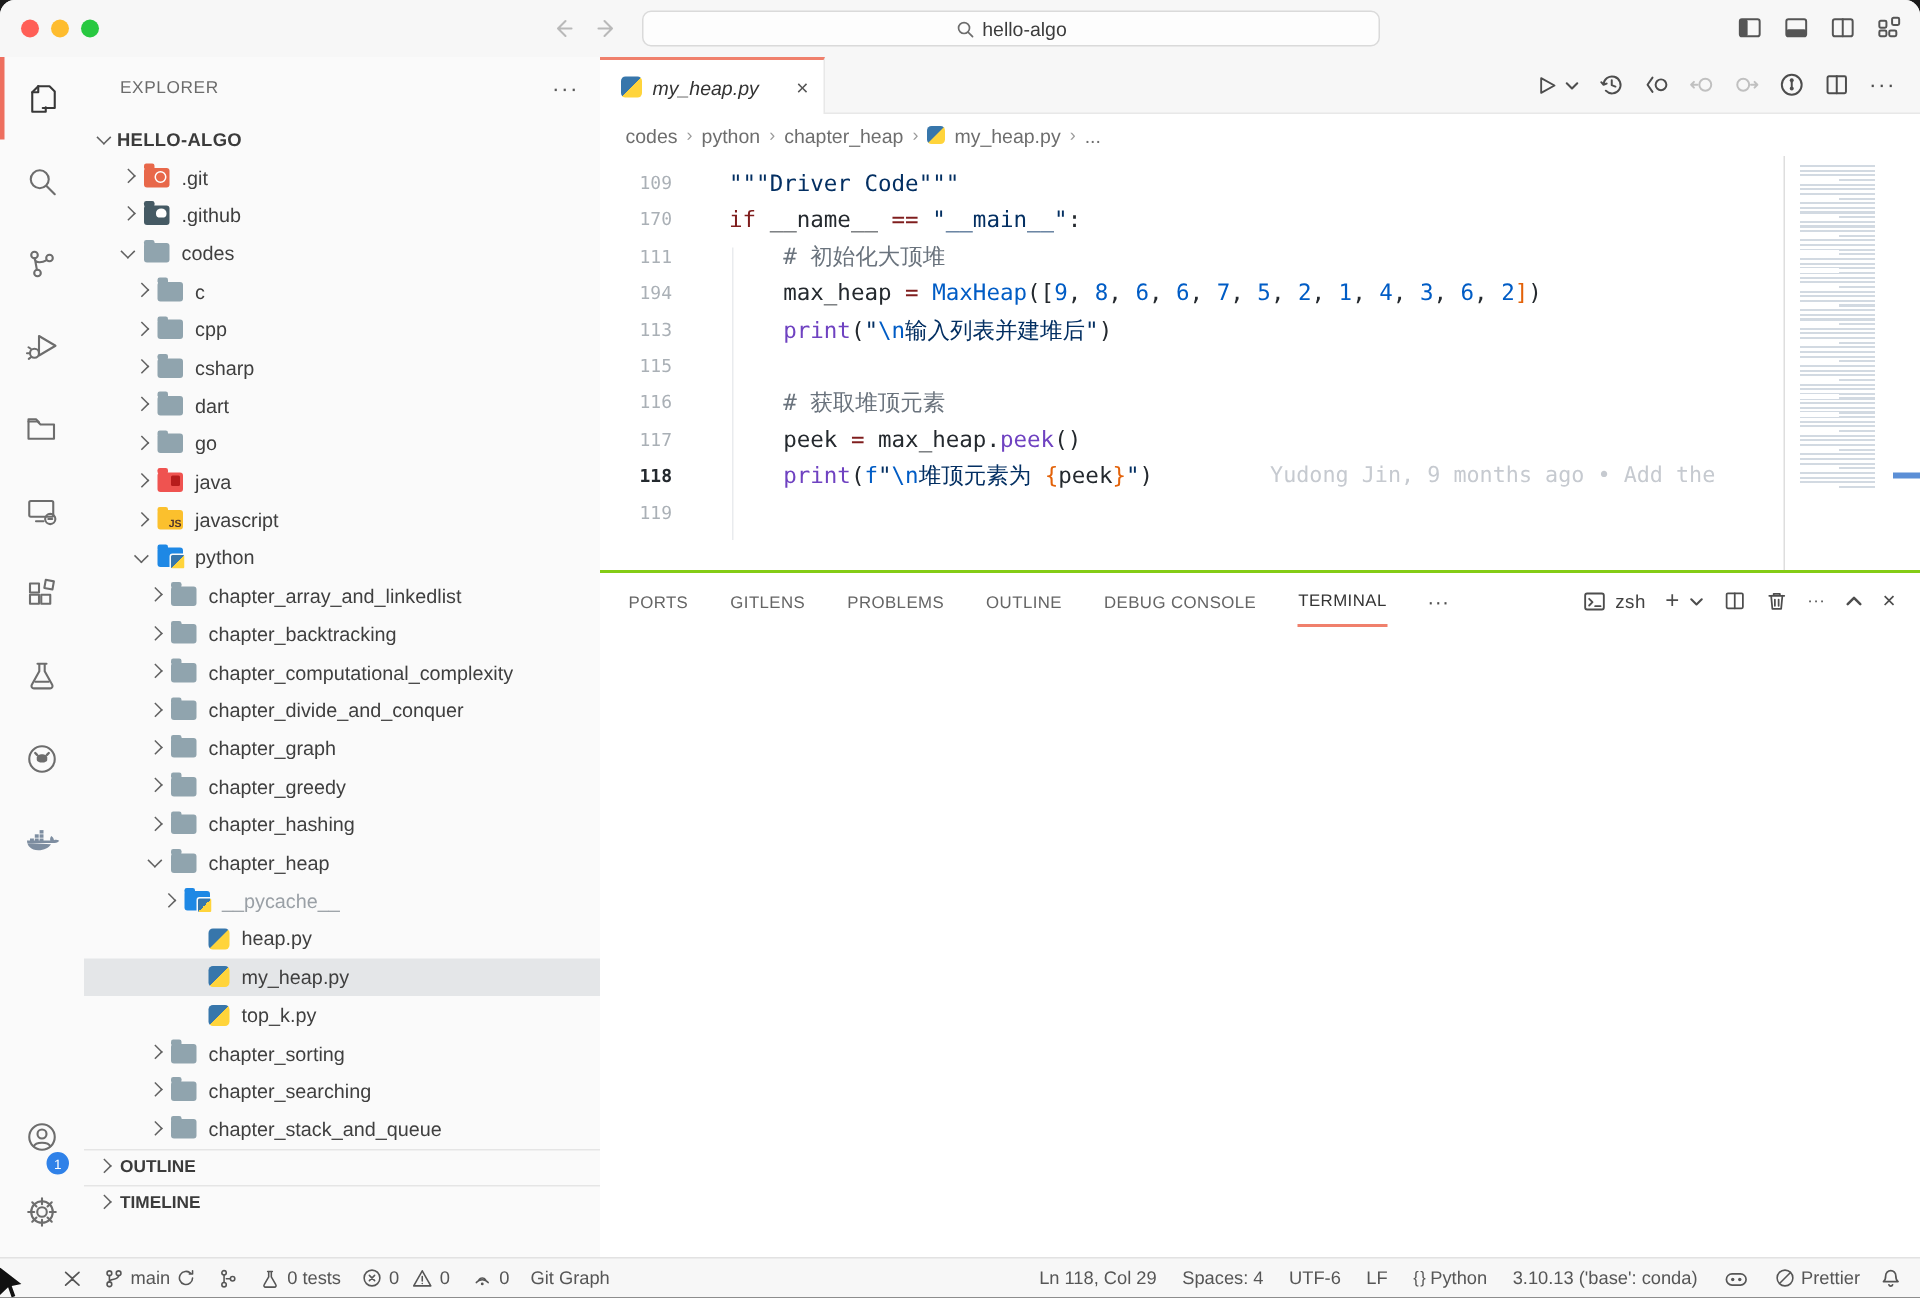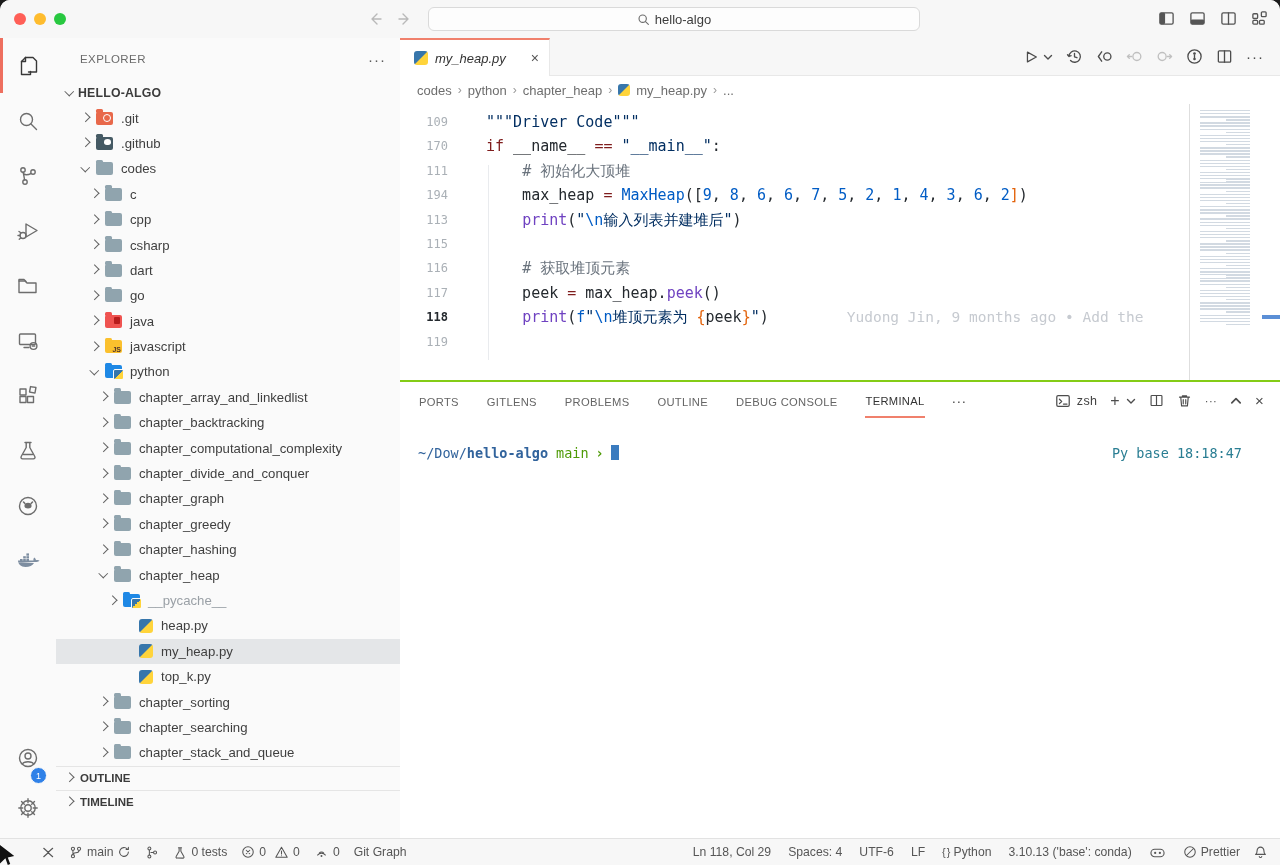--- a/index.html
+++ b/index.html
@@ -675,24 +675,20 @@
             </span>
           <span class="dots">···</span>
           <span>
               <svg width="12" height="12" viewBox="0 0 10 10" class="ico">
                 <path d="M1.5 6.5L5 3l3.5 3.5"></path>
               </svg>
             </span>
           <span style="font-size:15px;color:#4d4d4d">×</span>
         </div>
       </div>
-      <div class="termbody">
-        <span class="tpath">~/Dow/</span><span class="trepo">hello-algo</span><span class="tbranch">main</span><span class="tarrow">›</span><span class="tcursor"></span>
-        <span class="tright">Py base 18:18:47</span>
-      </div>
     </div>
   </div>
 
   <div class="statusbar">
     <span class="sitem">
       <svg width="15" height="15" viewBox="0 0 16 16" class="ico">
           <path d="M4 3.5L9 8l-5 4.5M13.5 3.5L8.5 8l5 4.5"></path>
         </svg>
     </span>
     <span class="sitem">

